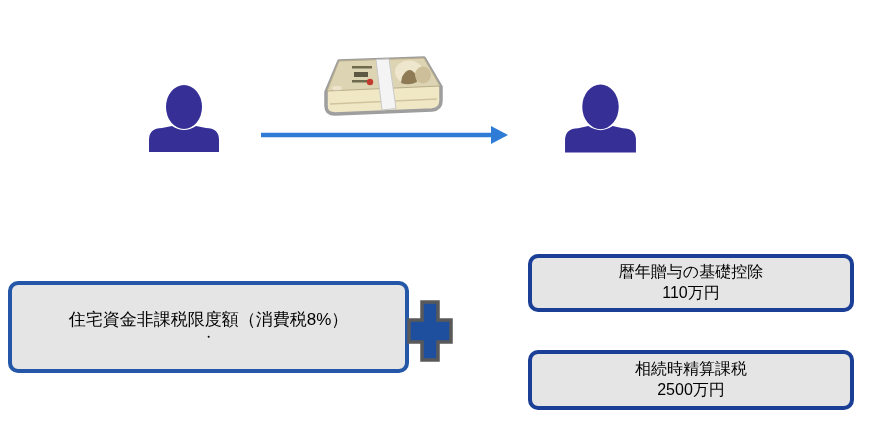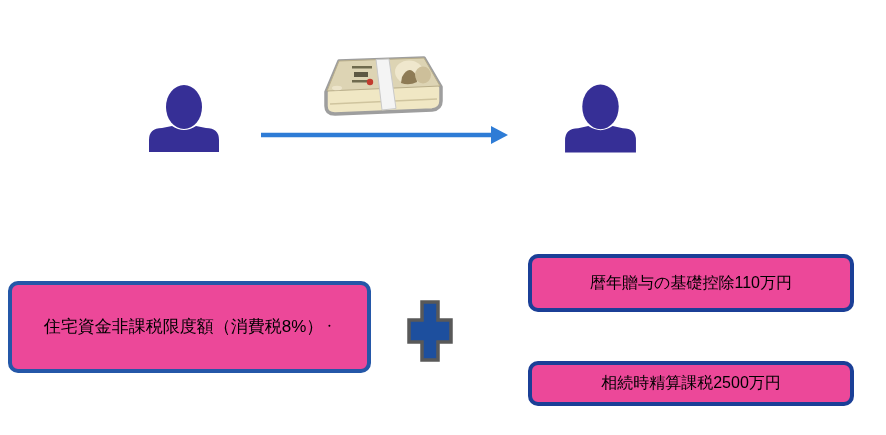--- a/index.html
+++ b/index.html
@@ -17,50 +17,50 @@
   }
   .abs { position: absolute; }
 
   .person-icon-left  { left: 145px; top: 84px; width: 78px; height: 68px; }
   .person-icon-right { left: 561px; top: 83px; width: 79px; height: 70px; }
   .money-icon        { left: 323px; top: 56px; width: 121px; height: 62px; }
   .transfer-arrow    { left: 258px; top: 123px; width: 252px; height: 24px; }
   .plus-icon         { left: 407px; top: 300px; width: 46px;  height: 62px; }
 
   .info-box {
-    background: #ec4899;
+    background: #e5e5e5;
     border-radius: 10px;
     box-sizing: border-box;
     display: flex;
-    flex-direction: row;
+    flex-direction: column;
     align-items: center;
     justify-content: center;
     text-align: center;
     color: #000000;
   }
   .left-box {
     left: 8px; top: 281px;
-    width: 363px; height: 92px;
+    width: 401px; height: 92px;
     border: 4px solid #2457a8;
     font-size: 17px;
     line-height: 1.22;
   }
   .left-box .sep {
     font-size: 12px;
     line-height: 1.1;
   }
   .right-box {
     left: 528px;
     width: 326px;
     border: 4px solid #1b3f97;
     font-size: 16px;
     line-height: 1.3;
   }
   .right-box-annual     { top: 254px; height: 58px; }
-  .right-box-settlement { top: 361px; height: 45px; }
+  .right-box-settlement { top: 350px; height: 60px; }
 </style>
 </head>
 <body>
 
 <div class="stage">
 
   <svg class="abs person-icon-left" viewBox="0 0 78 68" xmlns="http://www.w3.org/2000/svg" aria-hidden="true">
     <ellipse cx="39" cy="23" rx="18" ry="22" fill="#362f96"></ellipse>
     <path d="M4,68 V56 Q4,44 17,44 L27,42 Q39,50 51,42 L61,44 Q74,44 74,56 V68 Z" fill="#362f96"></path>
   </svg>

